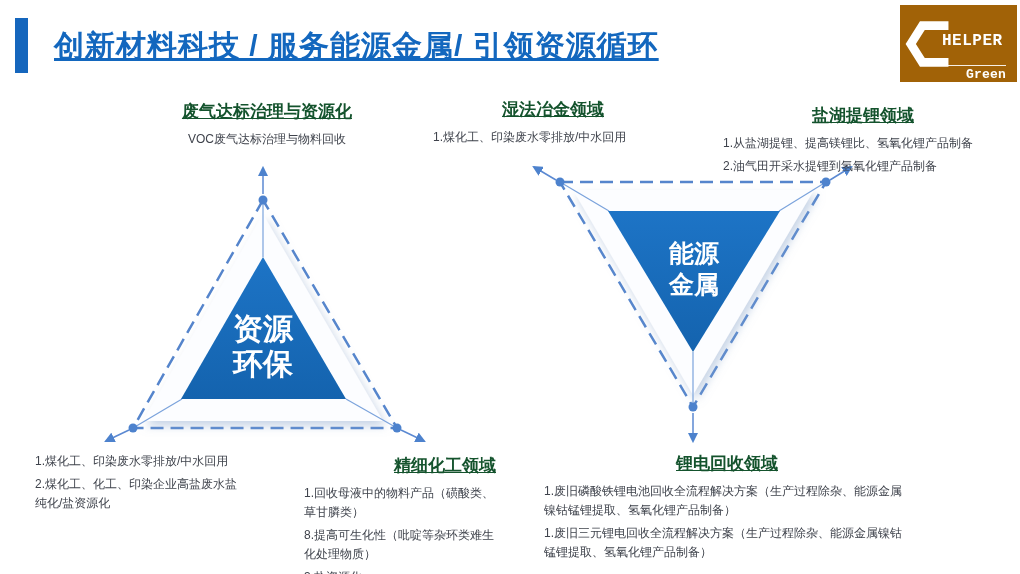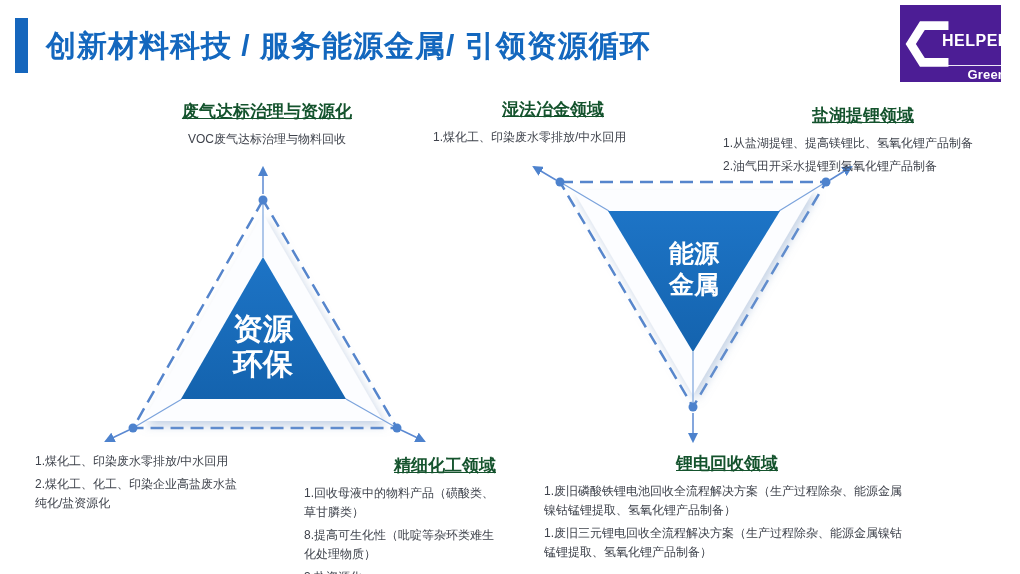--- a/index.html
+++ b/index.html
@@ -3,25 +3,25 @@
 <meta charset="utf-8">
 <style>
   html,body { margin:0; padding:0; background:#ffffff; }
   .canvas {
     position:relative; width:1020px; height:574px; background:#ffffff;
     font-family:"Liberation Sans","DejaVu Sans",sans-serif; overflow:hidden;
   }
   
   .title-bar { position:absolute; left:15px; top:18px; width:13px; height:55px; background:#1566bd; }
   .page-title {
-    position:absolute; left:46px; top:26px; margin:0;
-    font-size:30px; font-weight:bold; color:#1367be; letter-spacing:1px; white-space:nowrap;
+    position:absolute; left:54px; top:26px; margin:0;
+    font-size:30px; font-weight:bold; color:#1367be; letter-spacing:1px; white-space:nowrap;text-decoration:underline;
   }
   
-  .logo-box { position:absolute; left:900px; top:5px; width:101px; height:77px; background:#4c1d95; }
+  .logo-box { position:absolute; left:900px; top:5px; width:117px; height:77px; background:#a16207;font-family:Liberation Mono, monospace; }
   .logo-hex { position:absolute; left:4px; top:9px; }
   .logo-brand {
     position:absolute; left:42px; top:27px; width:66px; color:#ffffff;
     font-size:16px; font-weight:bold; letter-spacing:0.5px;
   }
   .logo-tagline {
     position:absolute; left:30px; top:48px; width:76px; color:#ffffff;
     font-size:13px; font-weight:bold; text-align:right; letter-spacing:0.2px;
     border-top:1px solid rgba(255,255,255,0.9); padding-top:1px;margin-top:12px;
   }

